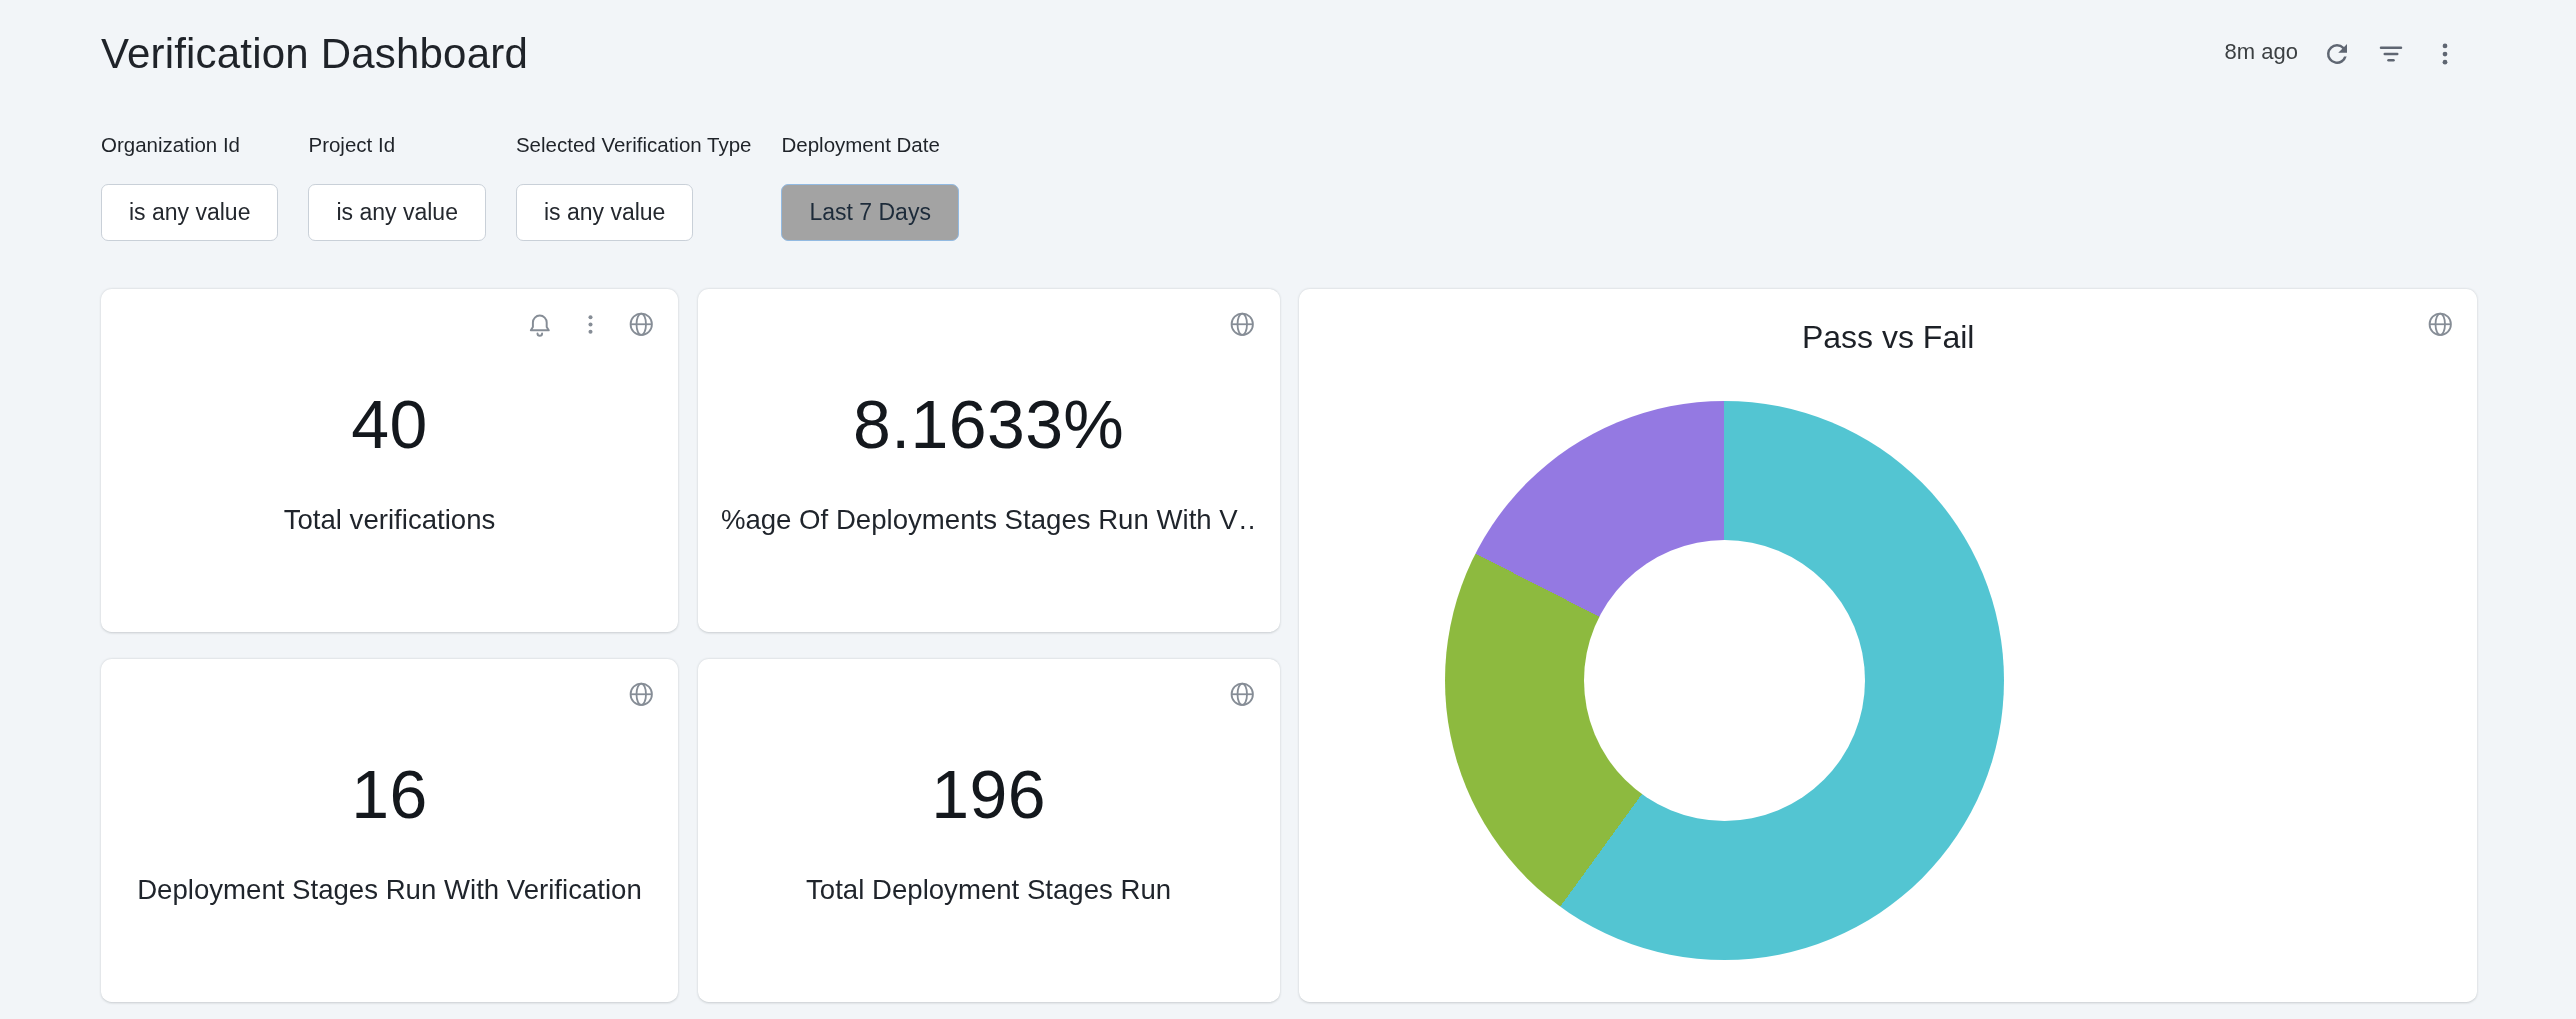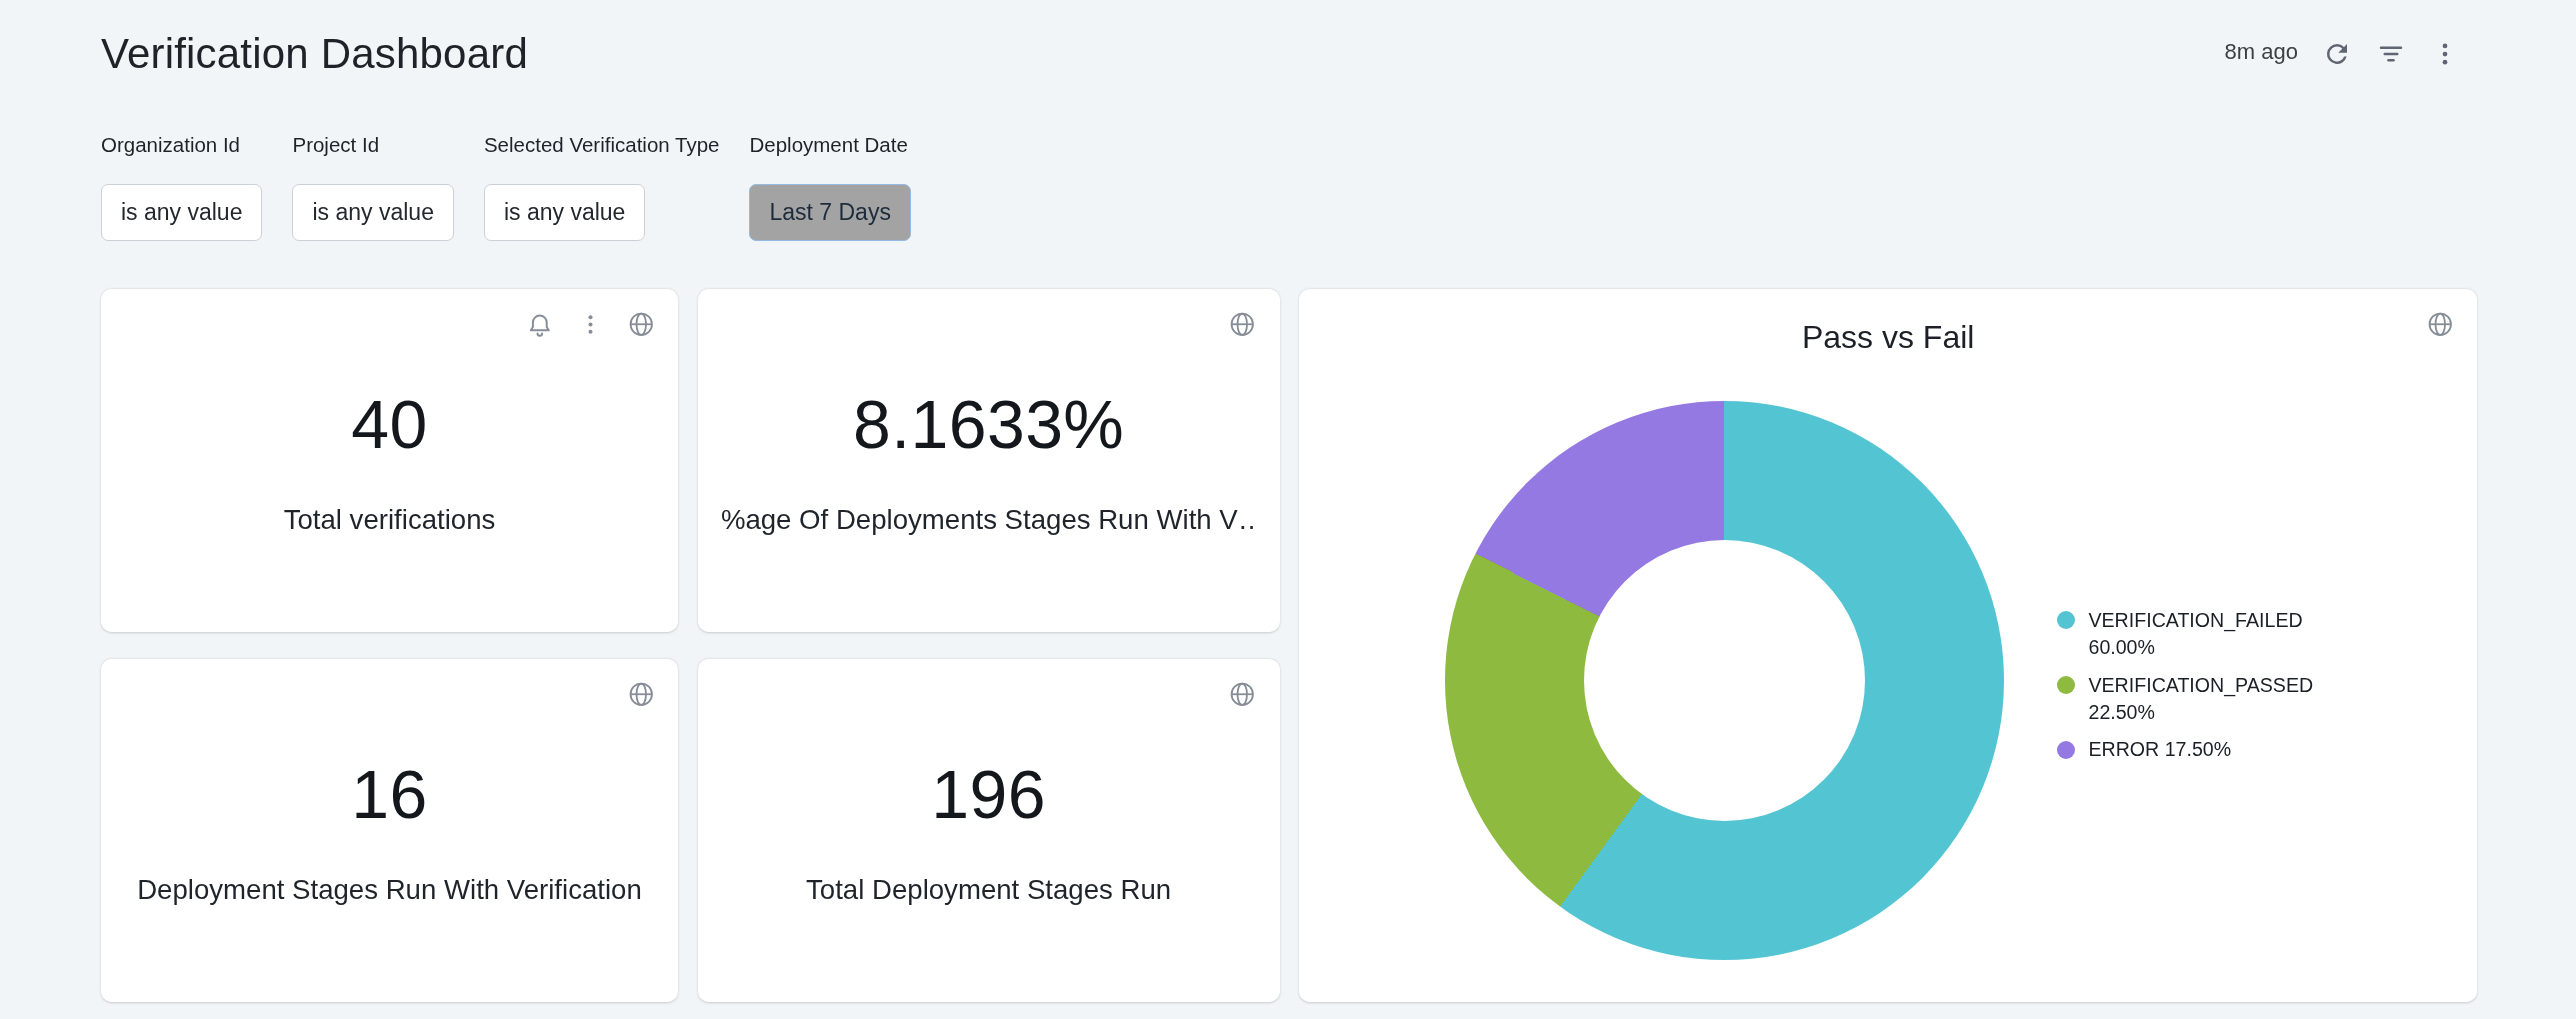--- a/index.html
+++ b/index.html
@@ -11,21 +11,21 @@
   .page-title{font-size:42px;font-weight:500;color:#1f2329;margin:0;letter-spacing:0.2px;}
   .header-right{display:flex;align-items:flex-start;gap:24px;color:#5f6672;}
   .updated{font-size:22px;color:#3c4043;}
   .hicon{display:inline-flex;align-items:center;justify-content:center;color:#5f6672;cursor:pointer;}
   .hicon svg{display:block;}
 
   
   .filters{position:absolute;left:101px;top:133px;display:flex;gap:30px;}
   .filter-group{display:flex;flex-direction:column;}
   .filter-label{font-size:20.5px;color:#1f2329;margin-bottom:27px;}
-  .filter-button{display:inline-flex;align-items:center;justify-content:center;height:57px;padding:0 19px;font-size:23px;color:#24282e;
+  .filter-button{display:inline-flex;align-items:center;justify-content:center;height:57px;padding:0 27px;font-size:23px;color:#24282e;
     background:#ffffff;border:0.9px solid #c9d0d8;border-radius:7.1px;cursor:pointer;white-space:nowrap;align-self:flex-start;}
   .filter-button.active{background:#a3a3a3;border-color:#92bae2;color:#1d2b3a;}
 
   
   .grid{position:absolute;left:101px;top:289px;display:grid;grid-template-columns:577px 582px 1178px;grid-template-rows:343px 343px;gap:27px 19.6px;}
   .card{position:relative;background:#ffffff;border-radius:10.7px;box-shadow:0 0.9px 2.7px rgba(40,50,60,.14),0 0.9px 1.8px rgba(40,50,60,.07);}
   .card-icons{position:absolute;top:21.3px;right:23px;display:flex;align-items:center;gap:23px;color:#868d96;z-index:2;}
   .card-icons .cicon{display:inline-flex;cursor:pointer;}
   .stat-card{display:flex;flex-direction:column;align-items:center;justify-content:center;}
   .stat-value{font-size:68px;color:#14181d;letter-spacing:0.4px;}
@@ -139,34 +139,20 @@
         <span class="cicon">
           <svg width="28.5" height="28.5" viewBox="0 0 24 24" fill="none" stroke="currentColor" stroke-width="1.5">
               <circle cx="12" cy="12" r="9"></circle>
               <ellipse cx="12" cy="12" rx="4" ry="9"></ellipse>
               <path d="M3 12h18"></path>
             </svg>
         </span>
       </div>
       <div class="chart-title">Pass vs Fail</div>
       <div class="donut" id="donut" style="background: conic-gradient(rgb(83, 197, 210) 0deg, rgb(83, 197, 210) 216deg, rgb(141, 186, 63) 216deg, rgb(141, 186, 63) 297deg, rgb(148, 121, 226) 297deg, rgb(148, 121, 226) 360deg);"></div>
-      <div class="legend">
-        <div class="legend-item">
-          <span class="legend-dot" style="background: rgb(83, 197, 210);"></span>
-          <span class="legend-text">VERIFICATION_FAILED 60.00%</span>
-        </div>
-        <div class="legend-item">
-          <span class="legend-dot" style="background: rgb(141, 186, 63);"></span>
-          <span class="legend-text">VERIFICATION_PASSED 22.50%</span>
-        </div>
-        <div class="legend-item">
-          <span class="legend-dot" style="background: rgb(148, 121, 226);"></span>
-          <span class="legend-text">ERROR 17.50%</span>
-        </div>
-      </div>
     </div>
 
     <div class="card stat-card">
       <div class="card-icons">
         <span class="cicon">
           <svg width="28.5" height="28.5" viewBox="0 0 24 24" fill="none" stroke="currentColor" stroke-width="1.5">
               <circle cx="12" cy="12" r="9"></circle>
               <ellipse cx="12" cy="12" rx="4" ry="9"></ellipse>
               <path d="M3 12h18"></path>
             </svg>

